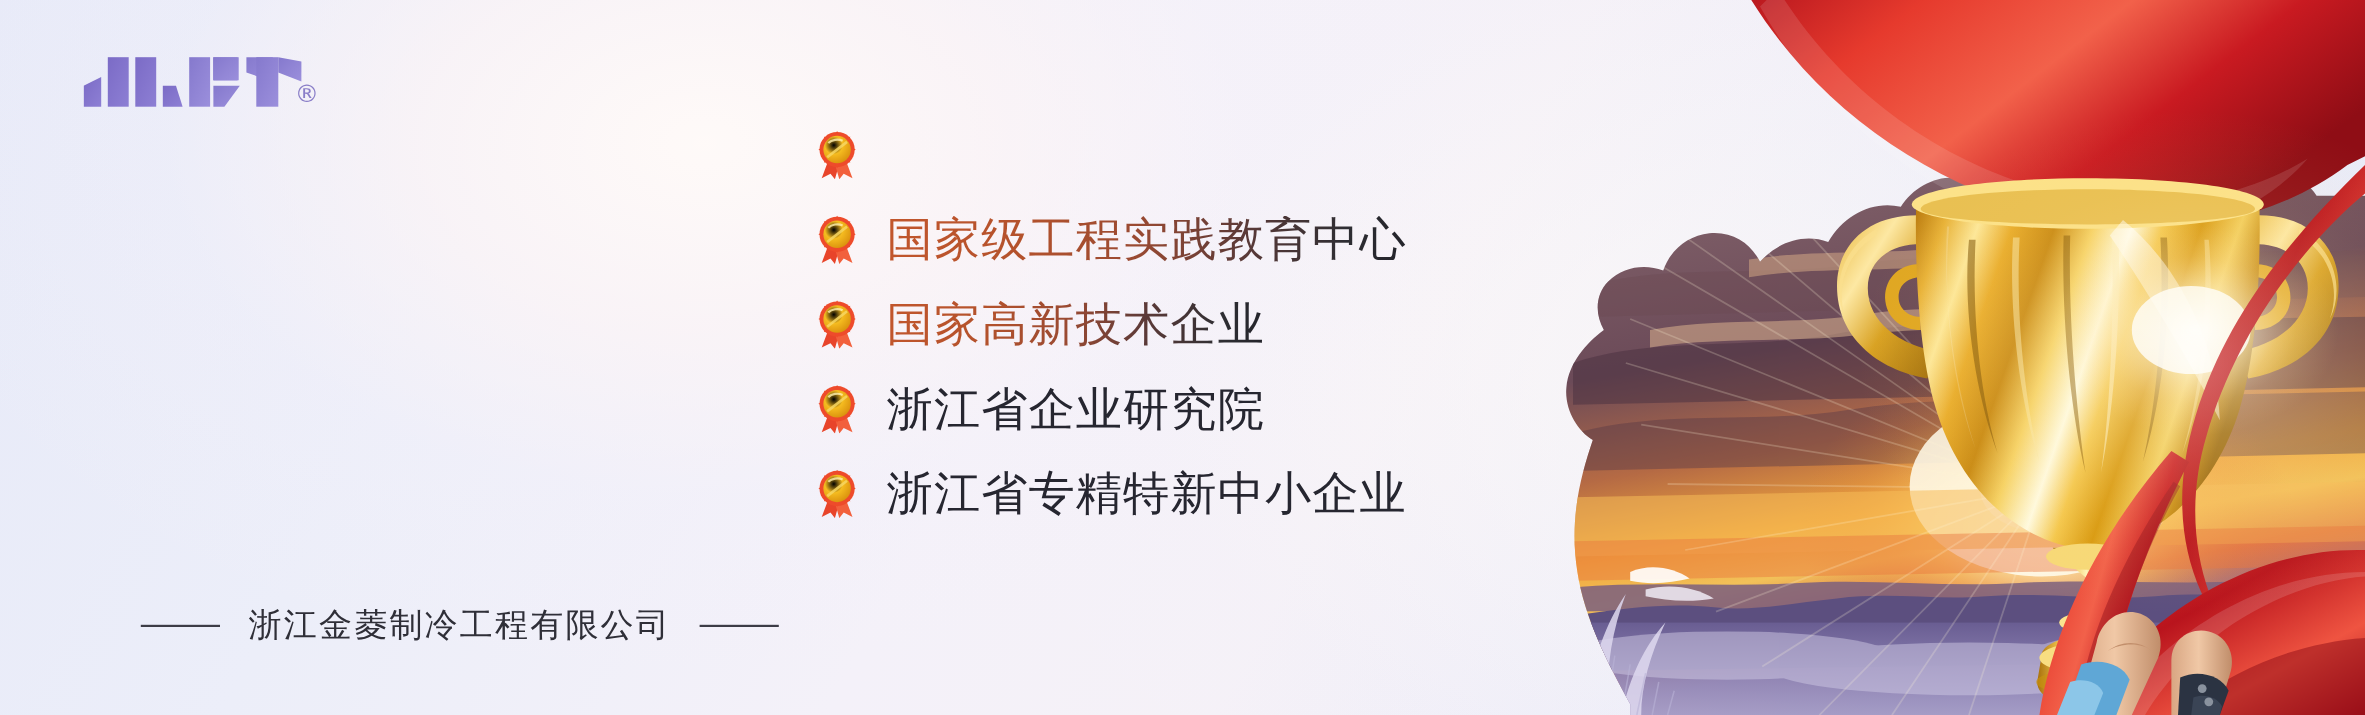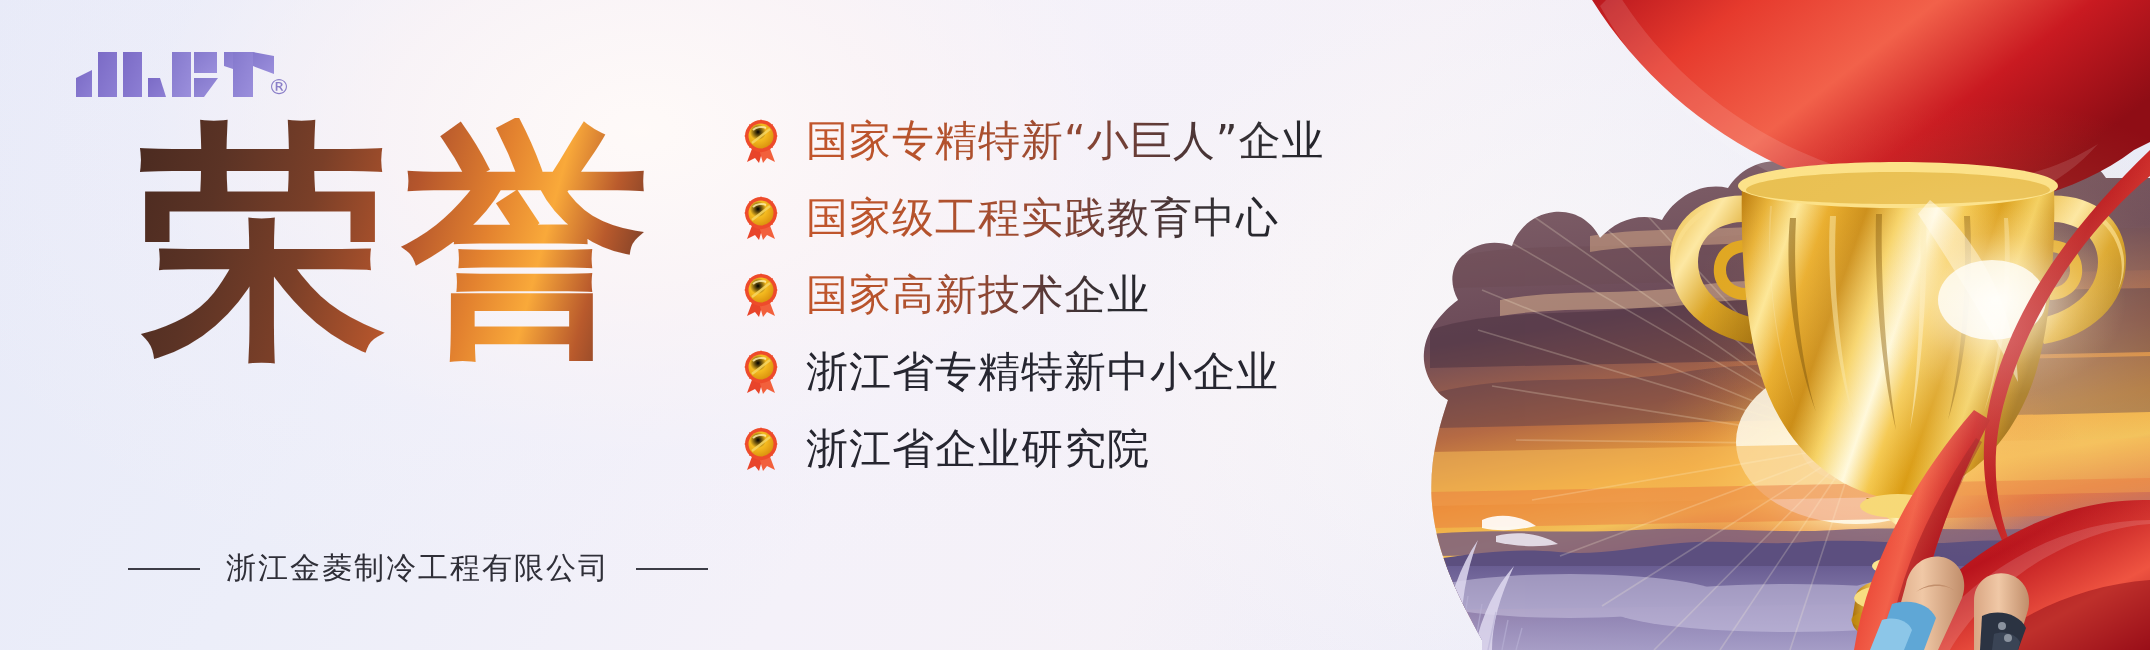--- a/index.html
+++ b/index.html
@@ -389,21 +389,20 @@
       <polygon points="118,38 142,38 128,57 118,57" fill="url(#lgB)"></polygon>
 
       <polygon points="148,12 172,12 172,34 148,26" fill="url(#lgB)"></polygon>
 
       <rect x="157" y="12" width="20" height="45" fill="url(#lgB)"></rect>
       <polygon points="177,12 198,16 198,34 177,26" fill="url(#lgB)"></polygon>
     </svg>
     <span id="logo-reg">®</span>
   </div>
 
-  <div id="hero">荣誉</div>
 
   <div id="company-line">
     <span class="rule"></span>
     <span id="company-name">浙江金菱制冷工程有限公司</span>
     <span class="rule"></span>
   </div>
 
   <div id="honor-list">
 
     <div class="honor-row">
@@ -427,21 +426,20 @@
             <polygon points="7,5 13,8 9,12"></polygon>
               <polygon points="31,29 25,26 29,22"></polygon>
             <polygon points="31,5 29,12 25,8"></polygon>
               <polygon points="7,29 9,22 13,26"></polygon>
           </g>
         </g>
         <circle cx="19" cy="17" r="12.5" fill="url(#md1)"></circle>
         <path d="M10,24 L28,10" stroke="#f7d763" stroke-width="2.4" opacity="0.85"></path>
         <path d="M11,11 C14,8 20,7 24,9" stroke="#fff0b0" stroke-width="2" fill="none" opacity="0.8"></path>
       </svg>
-      <span class="honor-text accent">国家专精特新“小巨人”企业</span>
     </div>
 
     <div class="honor-row">
       <svg class="medal" viewBox="0 0 38 44">
         <path d="M11,27 L5,43 L13,39 L17,44 L21,30 Z" fill="#e8442a"></path>
         <path d="M27,27 L33,43 L25,39 L21,44 L17,30 Z" fill="#f2603c"></path>
         <g fill="#ee4b2b">
           <circle cx="19" cy="17" r="16"></circle>
           <polygon points="19,0 22,6 16,6"></polygon>
             <polygon points="19,34 22,28 16,28"></polygon>
@@ -493,21 +491,21 @@
             <polygon points="36,17 30,20 30,14"></polygon>
           <polygon points="7,5 13,8 9,12"></polygon>
             <polygon points="31,29 25,26 29,22"></polygon>
           <polygon points="31,5 29,12 25,8"></polygon>
             <polygon points="7,29 9,22 13,26"></polygon>
         </g>
         <circle cx="19" cy="17" r="12.5" fill="url(#md1)"></circle>
         <path d="M10,24 L28,10" stroke="#f7d763" stroke-width="2.4" opacity="0.85"></path>
         <path d="M11,11 C14,8 20,7 24,9" stroke="#fff0b0" stroke-width="2" fill="none" opacity="0.8"></path>
       </svg>
-      <span class="honor-text plain">浙江省专精特新中小企业</span>
+      <span class="honor-text plain">浙江省企业研究院</span>
     </div>
 
     <div class="honor-row">
       <svg class="medal" viewBox="0 0 38 44">
         <path d="M11,27 L5,43 L13,39 L17,44 L21,30 Z" fill="#e8442a"></path>
         <path d="M27,27 L33,43 L25,39 L21,44 L17,30 Z" fill="#f2603c"></path>
         <g fill="#ee4b2b">
           <circle cx="19" cy="17" r="16"></circle>
           <polygon points="19,0 22,6 16,6"></polygon>
             <polygon points="19,34 22,28 16,28"></polygon>
@@ -515,17 +513,17 @@
             <polygon points="36,17 30,20 30,14"></polygon>
           <polygon points="7,5 13,8 9,12"></polygon>
             <polygon points="31,29 25,26 29,22"></polygon>
           <polygon points="31,5 29,12 25,8"></polygon>
             <polygon points="7,29 9,22 13,26"></polygon>
         </g>
         <circle cx="19" cy="17" r="12.5" fill="url(#md1)"></circle>
         <path d="M10,24 L28,10" stroke="#f7d763" stroke-width="2.4" opacity="0.85"></path>
         <path d="M11,11 C14,8 20,7 24,9" stroke="#fff0b0" stroke-width="2" fill="none" opacity="0.8"></path>
       </svg>
-      <span class="honor-text plain">浙江省企业研究院</span>
+      <span class="honor-text plain">浙江省专精特新中小企业</span>
     </div>
 
   </div>
 </div>
 
 </body></html>

